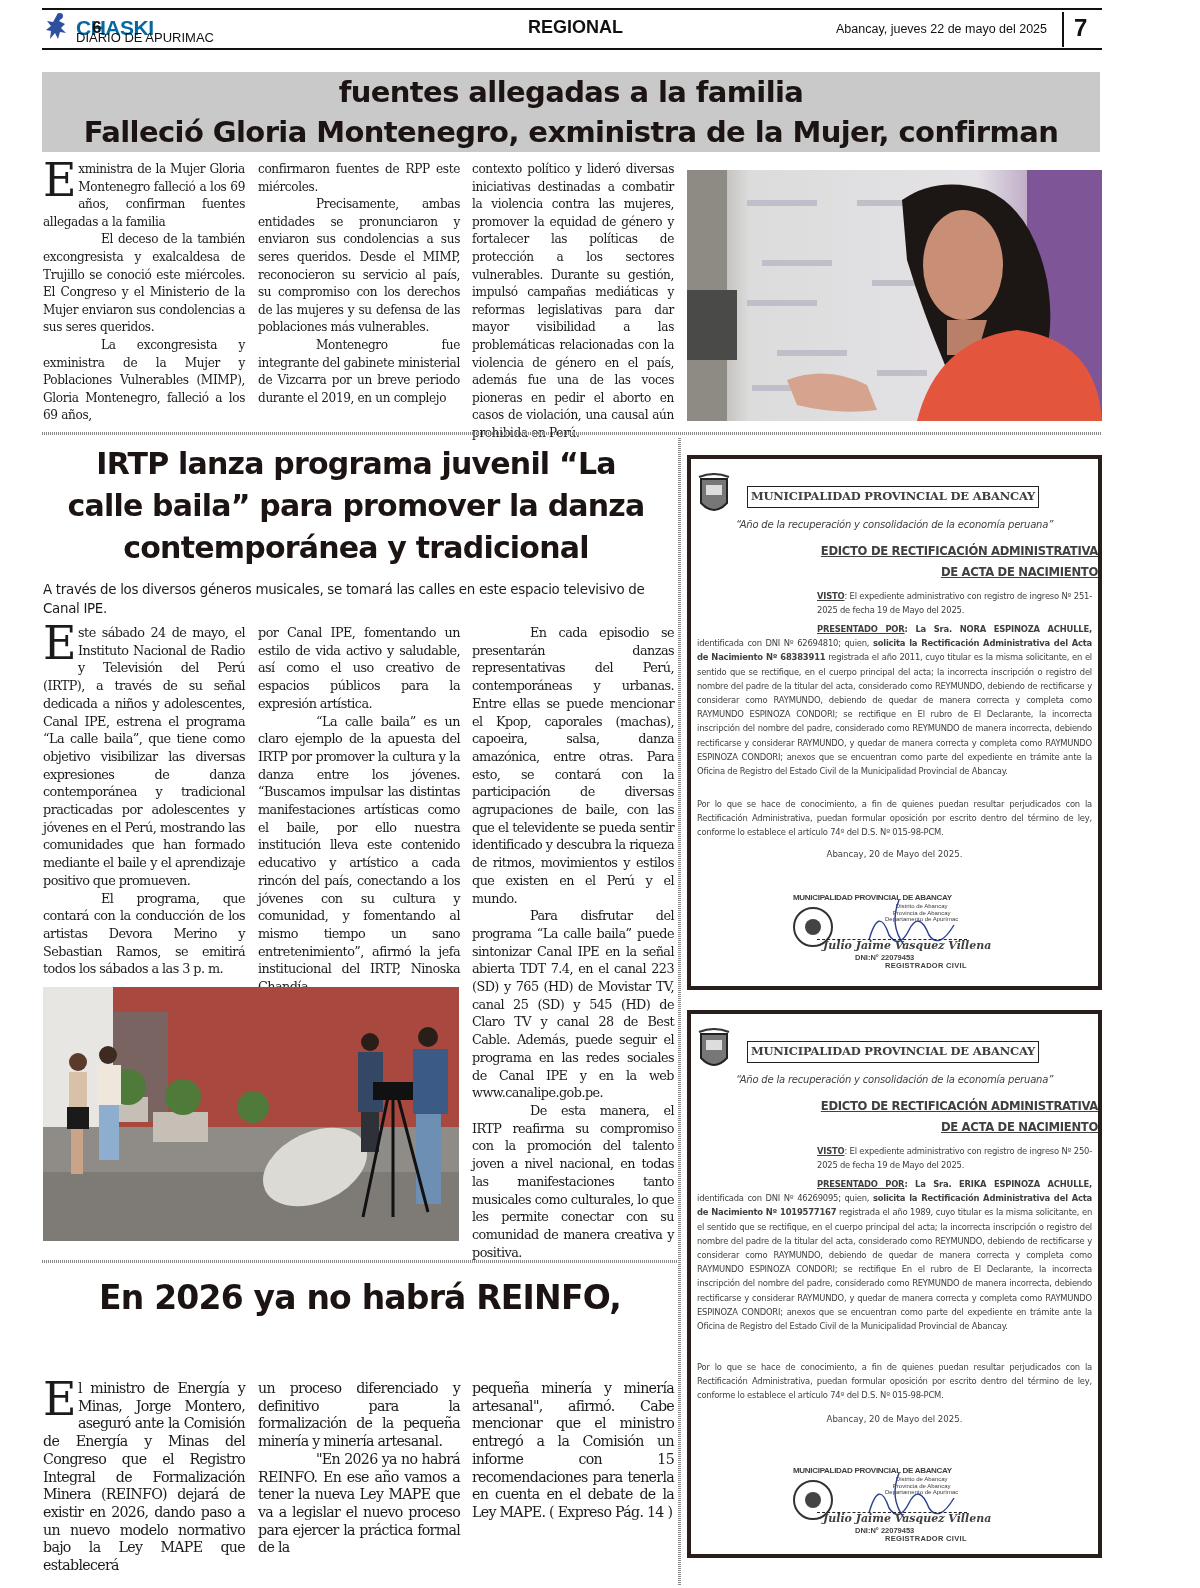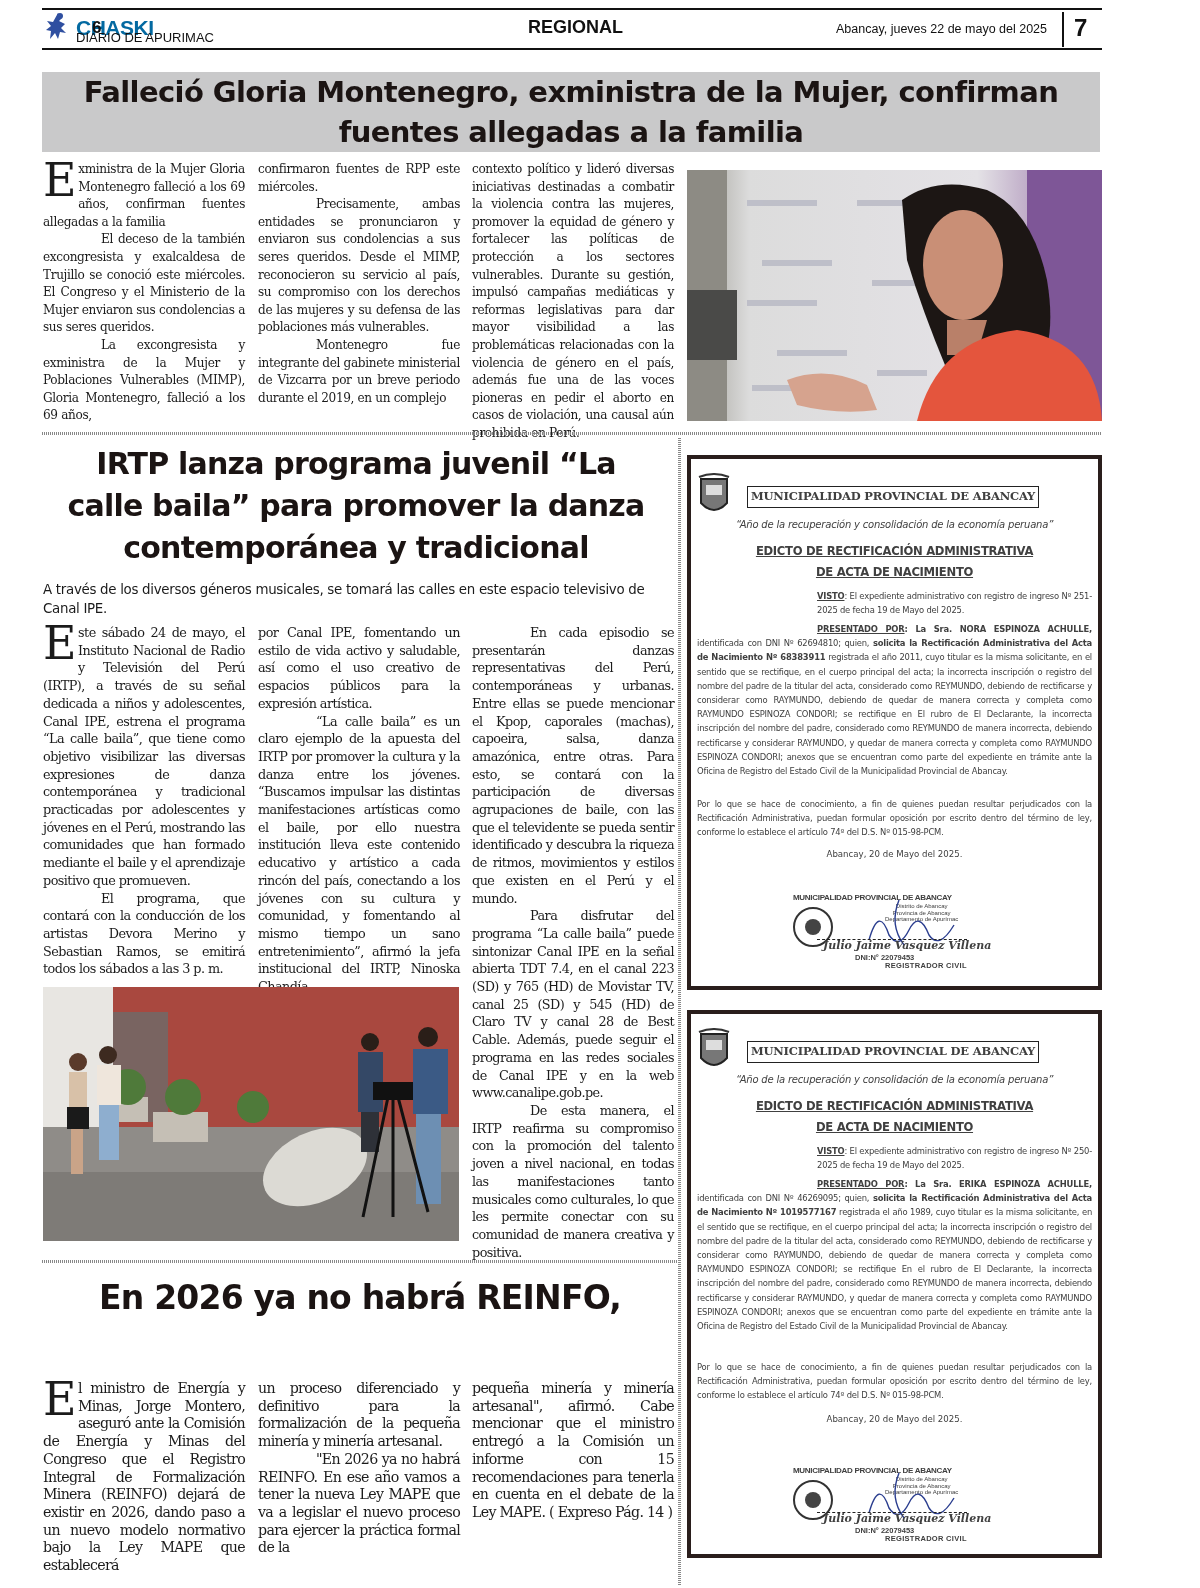--- a/index.html
+++ b/index.html
@@ -36,21 +36,21 @@
 
   .photo { overflow: hidden; }
   .h2 { font-family: "DejaVu Sans", sans-serif; font-weight: bold; font-size: 30px; line-height: 42px; text-align: center; color: #1b1413; letter-spacing: -0.8px; }
   .lead { font-family: "DejaVu Sans", sans-serif; font-size: 13.4px; line-height: 19px; color: #1b1b1b; letter-spacing: -0.3px; }
 
   
   .edict { border: 4px solid #2a1e1c; background: #fff; font-family: "DejaVu Sans", sans-serif; color: #404040; }
   .ed-crest { position: absolute; left: 6px; top: 14px; width: 34px; height: 44px; }
   .ed-muni { position: absolute; left: 56px; top: 27px; width: 292px; height: 22px; border: 1.5px solid #222; font-family: "DejaVu Serif", serif; font-weight: bold; font-size: 11.5px; text-align: center; line-height: 19px; letter-spacing: -0.2px; }
   .ed-motto { position: absolute; left: 0; width: 100%; top: 60px; text-align: center; font-style: italic; font-size: 10px; letter-spacing: -0.2px; }
-  .ed-title { position: absolute; left: 0; width: 100%; top: 82px; text-align: center; font-weight: bold; font-size: 11.6px; line-height: 21px; text-decoration: underline; letter-spacing: -0.3px; }
+  .ed-title { position: absolute; left: 0; width: 100%; top: 82px; text-align: right; font-weight: bold; font-size: 11.6px; line-height: 21px; text-decoration: underline; letter-spacing: -0.3px; }
   .ed-text { position: absolute; left: 6px; right: 6px; font-size: 8.4px; line-height: 14.2px; text-align: justify; letter-spacing: -0.2px; }
   .ed-visto { top: 130px; padding-left: 120px; }
   .ed-pres { top: 163px; }
   .ed-date { position: absolute; left: 0; width: 100%; text-align: center; font-size: 8.6px; }
   .ed-seal { position: absolute; left: 98px; width: 190px; height: 90px; }
   .ed-seal .muni2 { position: absolute; left: 4px; top: 0; font-size: 8px; font-weight: bold; letter-spacing: -0.3px; white-space: nowrap; font-family: "Liberation Sans", sans-serif; }
   .ed-seal .dist { position: absolute; left: 96px; top: 10px; font-size: 6px; line-height: 6.5px; font-family: "Liberation Sans", sans-serif; text-align: center; }
   .ed-seal .stamp { position: absolute; left: 4px; top: 14px; width: 40px; height: 40px; border-radius: 50%; border: 2px solid #333; }
   .ed-seal .stamp::after { content: ""; position: absolute; left: 10px; top: 10px; width: 16px; height: 16px; border-radius: 50%; background: #444; }
   .ed-seal .dash { position: absolute; left: 28px; top: 46px; width: 150px; border-top: 1px dashed #222; }
@@ -71,22 +71,22 @@
 </svg>
 <div class="abs brand">CHASKI</div>
 <div class="abs pg-left">6</div>
 <div class="abs brand-sub">DIARIO DE APURIMAC</div>
 <div class="abs section">REGIONAL</div>
 <div class="abs date">Abancay, jueves 22 de mayo del 2025</div>
 <div class="abs vsep"></div>
 <div class="abs pgnum">7</div>
 
 <div class="abs hbox">
+  <div class="h1">fuentes allegadas a la familia</div>
   <div class="h1">Falleció Gloria Montenegro, exministra de la Mujer, confirman</div>
-  <div class="h1">fuentes allegadas a la familia</div>
 </div>
 
 <div class="abs col" style="left:43px; top:161px; width:202px;">
   <span class="drop">E</span>
   <p>xministra de la Mujer Gloria Montenegro falleció a los 69 años, confirman fuentes allegadas a la familia</p>
   <p class="ind">El deceso de la también excongresista y exalcaldesa de Trujillo se conoció este miércoles. El Congreso y el Ministerio de la Mujer enviaron sus condolencias a sus seres queridos.</p>
   <p class="ind">La excongresista y exministra de la Mujer y Poblaciones Vulnerables (MIMP), Gloria Montenegro, falleció a los 69 años,</p>
 </div>
 <div class="abs col" style="left:258px; top:161px; width:202px;">
   <p>confirmaron fuentes de RPP este miércoles.</p>

